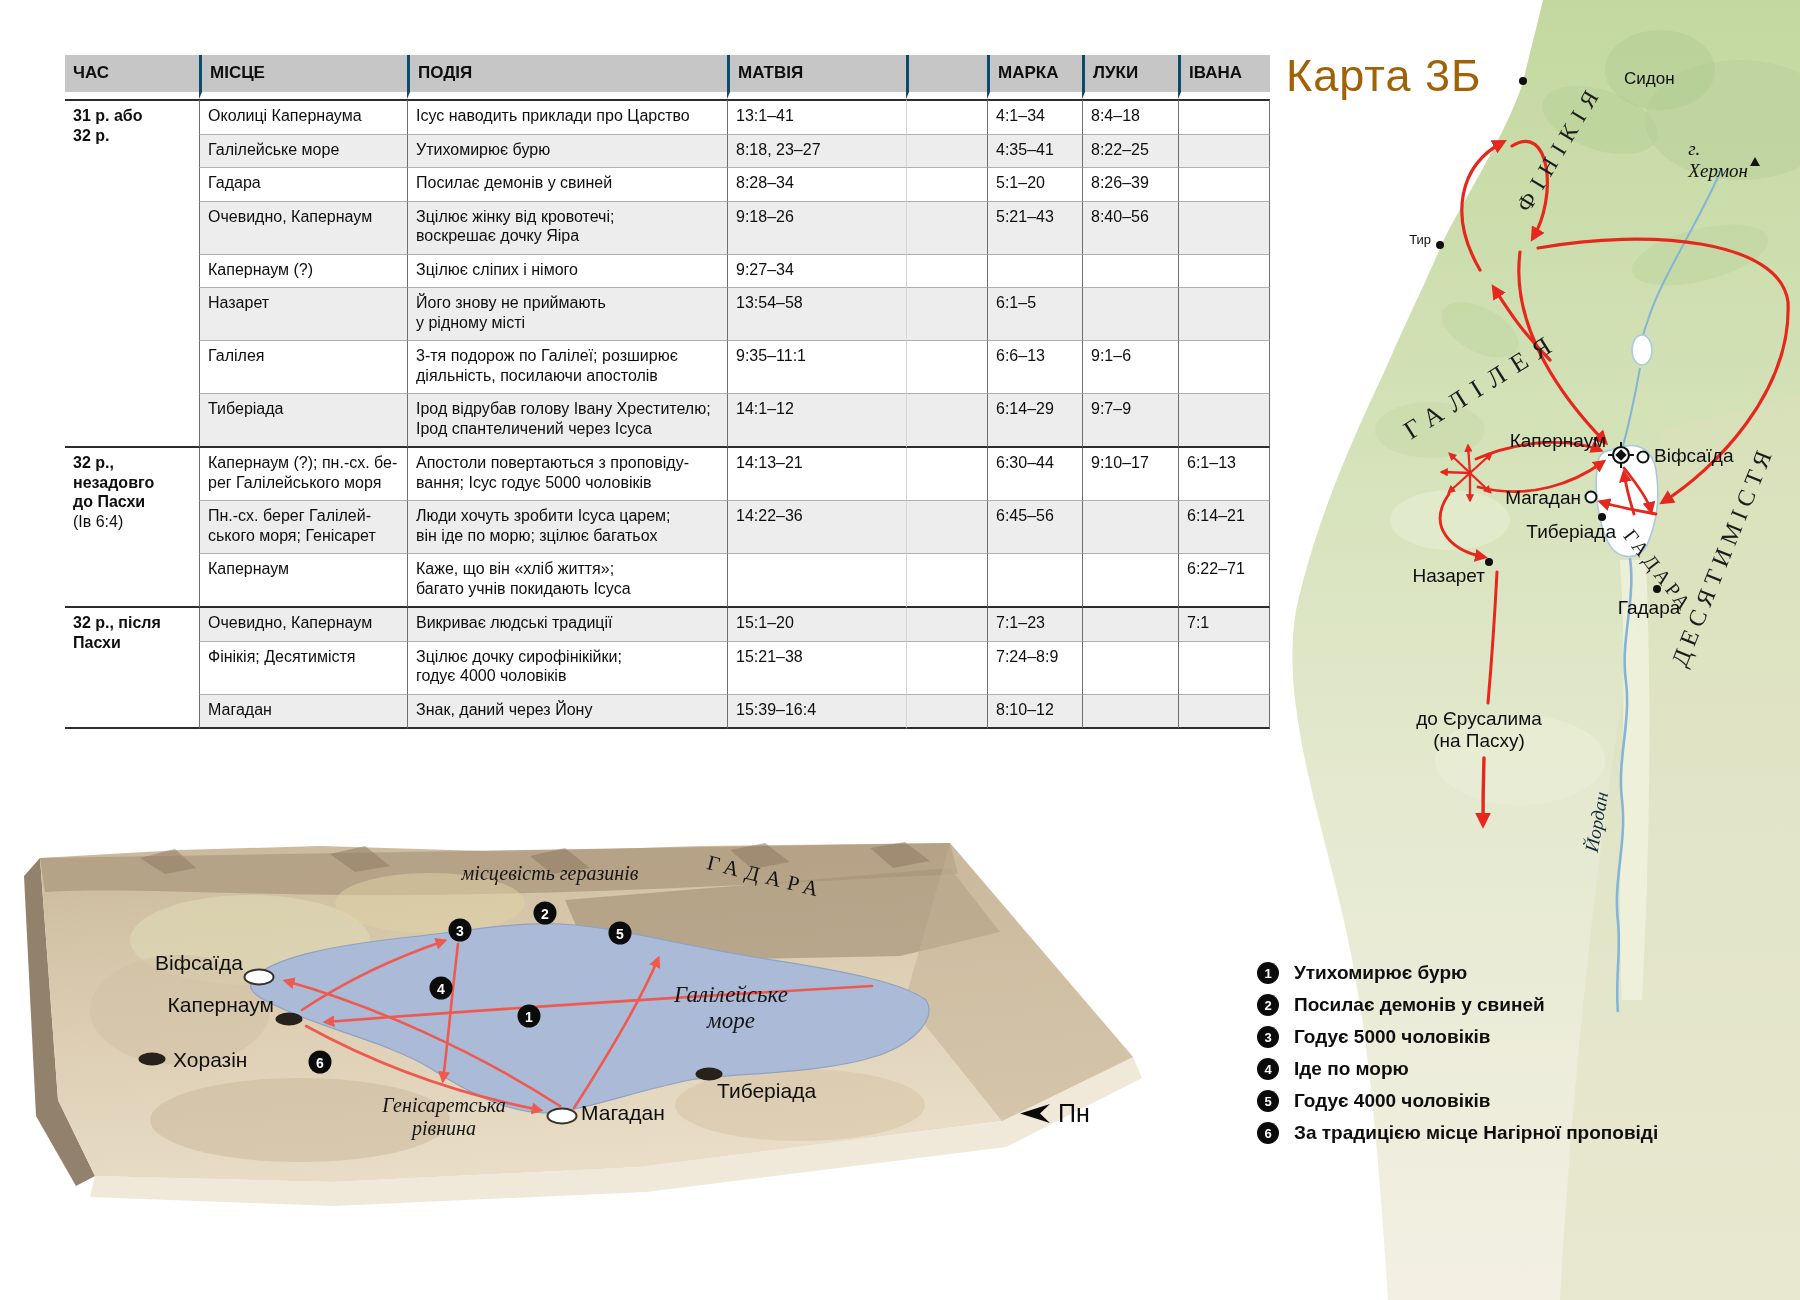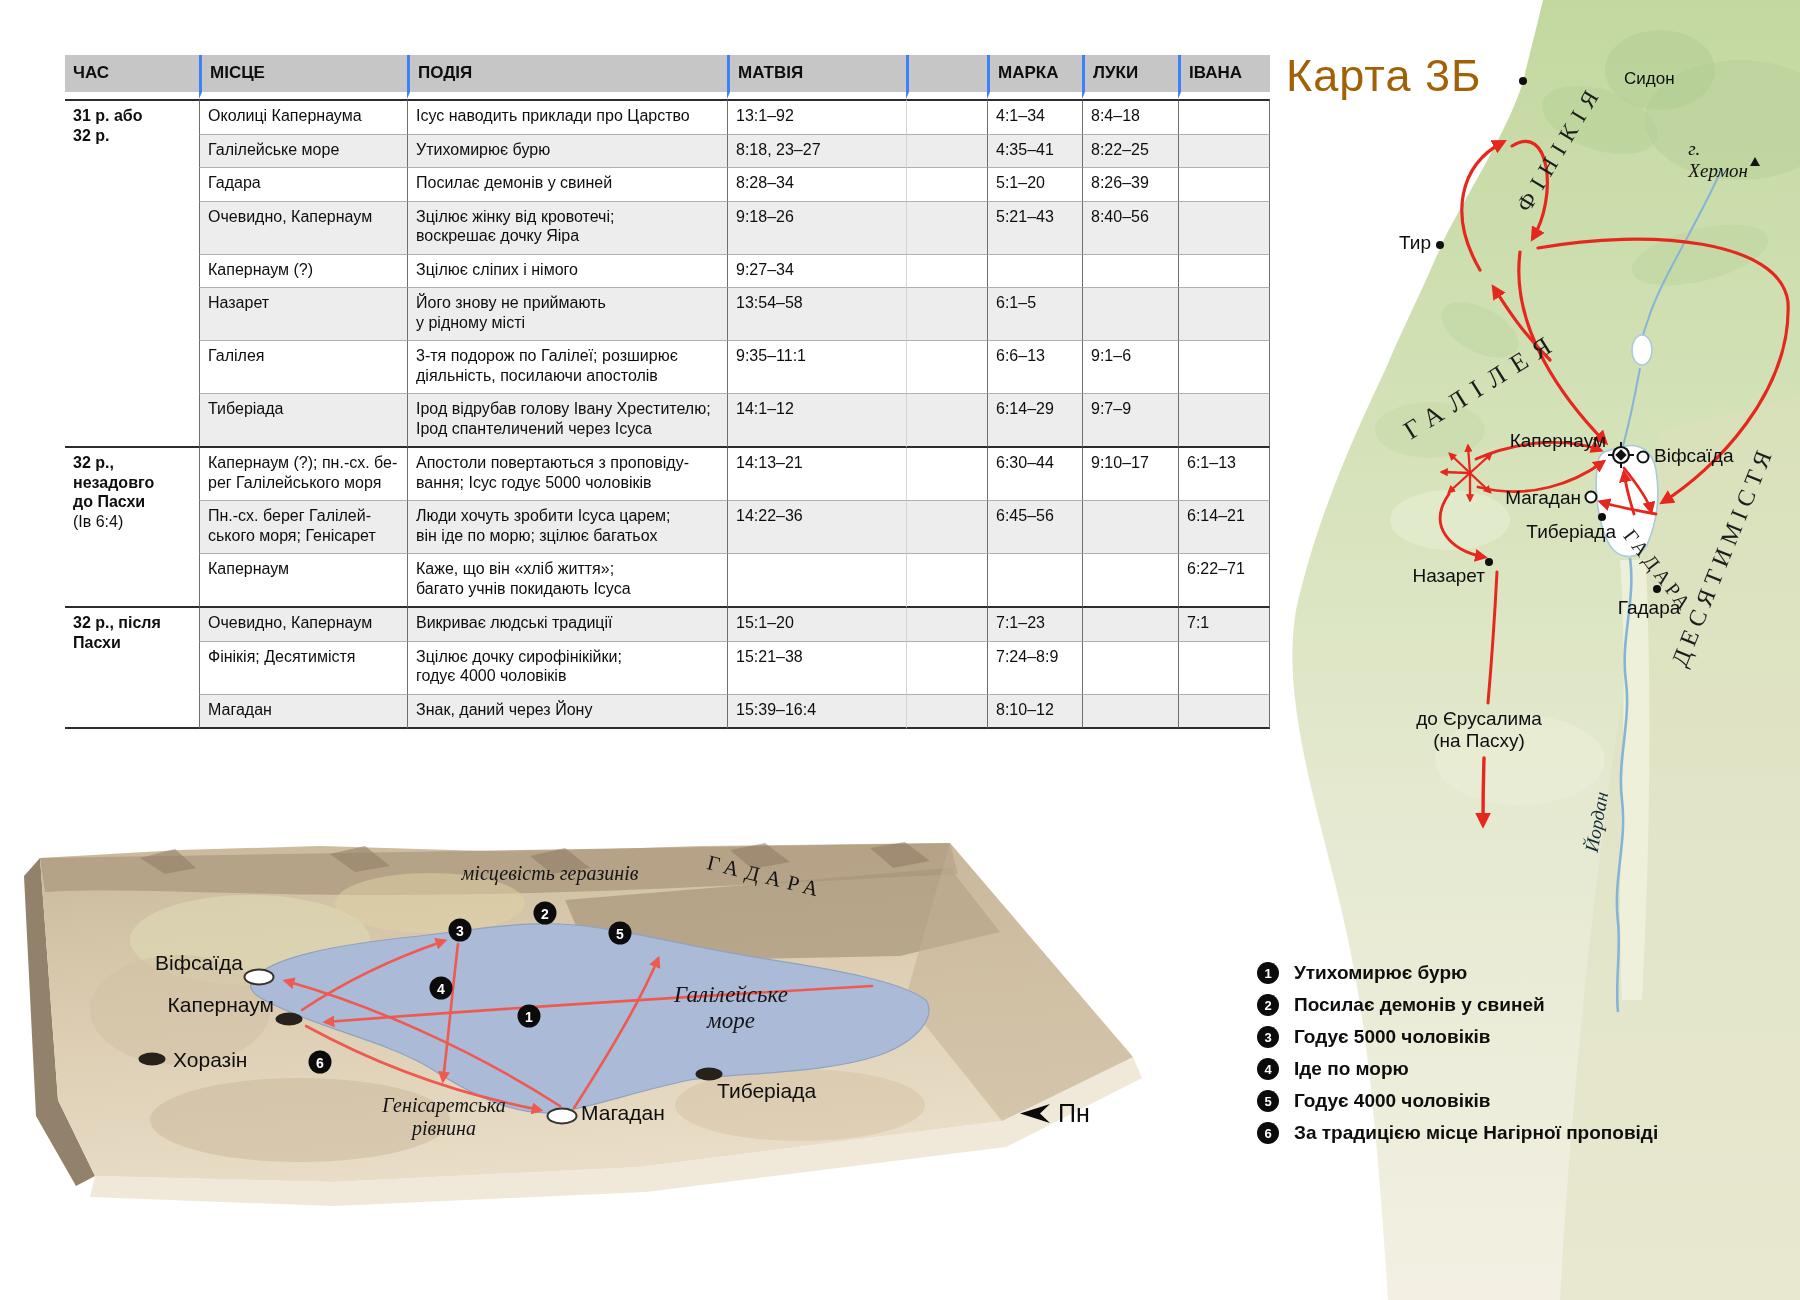--- a/index.html
+++ b/index.html
@@ -5,21 +5,21 @@
   html,body{margin:0;padding:0;background:#fff;}
   .page{position:relative;width:1800px;height:1300px;background:#ffffff;overflow:hidden;
         font-family:"Liberation Sans",sans-serif;color:#111;}
   #bg-svg{position:absolute;left:0;top:0;}
 
   
   #gospel-table{position:absolute;left:65px;top:55px;width:1205px;border-collapse:separate;
      border-spacing:0;table-layout:fixed;font-size:16px;color:#0e0e0e;}
   #gospel-table th,#gospel-table td{box-sizing:border-box;}
   #gospel-table th{background:#c6c6c6;text-align:left;font-size:17px;font-weight:bold;
-     padding:8px 8px 9px;border-left:3px solid #3b82f6;border-bottom:7px solid #fff;white-space:nowrap;}
+     padding:8px 8px 9px;border-left:3px solid #0c4a6e;border-bottom:7px solid #fff;white-space:nowrap;}
   #gospel-table th.first{border-left:none;}
   #gospel-table td{vertical-align:top;padding:5px 8px 8px;line-height:1.22;
      border-bottom:1px solid #b0b0b0;white-space:pre-line;}
   #gospel-table tr.body-top td{border-top:2px solid #2d2d2d;}
   #gospel-table tr.group-end td{border-bottom:2px solid #2d2d2d;}
   #gospel-table td.bl{border-left:1px solid #6f6f6f;}
   #gospel-table td.bl-light{border-left:1px solid #d4d4d4;}
   #gospel-table td.br{border-right:1px solid #6f6f6f;}
   #gospel-table td.shade{background:#ededed;}
   #gospel-table td.c-time{font-weight:bold;background:#fff;border-bottom:2px solid #2d2d2d;}
@@ -201,21 +201,21 @@
           <th>ЛУКИ</th>
           <th>ІВАНА</th>
         </tr>
       </thead>
     <tbody id="tbody">
         <tr class="body-top">
           <td class="c-time" rowspan="8"><span>31 р. або
 32 р.</span></td>
           <td class="bl">Околиці Капернаума</td>
           <td class="bl">Ісус наводить приклади про Царство</td>
-          <td class="bl">13:1–92</td>
+          <td class="bl">13:1–41</td>
           <td class="bl-light"></td>
           <td class="bl">4:1–34</td>
           <td class="bl">8:4–18</td>
           <td class="bl br"></td>
         </tr>
         <tr>
           <td class="bl shade">Галілейське море</td>
           <td class="bl shade">Утихомирює бурю</td>
           <td class="bl shade">8:18, 23–27</td>
           <td class="bl-light shade"></td>
@@ -355,21 +355,21 @@
     <div class="peak-label a-end" id="peak-label" style="left: 1748px; top: 138px;">г. Хермон</div>
     <span class="tri" id="peak-tri" style="left: 1755px; top: 166px;"></span>
     <div class="route-label">до Єрусалима
 (на Пасху)</div>
     <div class="river-label">Йордан</div>
     <div class="north-label" id="north-label" style="left: 1058px; top: 1099px;">Пн</div>
     <div id="gen-layer">
         <span class="m-dot" style="left: 1523px; top: 81px;"></span>
         <span class="map-label" style="left: 1624px; top: 69px; font-size: 17px;">Сидон</span>
         <span class="m-dot" style="left: 1440px; top: 245px;"></span>
-        <span class="map-label a-end" style="left: 1431px; top: 232px; font-size: 19px;">Тир</span>
+        <span class="map-label a-end" style="left: 1431px; top: 232px; font-size: 13px;">Тир</span>
         <span class="m-base" style="left: 1621px; top: 455px;"><svg width="30" height="30" viewBox="-15 -15 30 30">
             <g stroke="#111" stroke-width="2">
               <line x1="0" y1="-13" x2="0" y2="-7"></line>
               <line x1="0" y1="7" x2="0" y2="13"></line>
               <line x1="-13" y1="0" x2="-7" y2="0"></line>
               <line x1="7" y1="0" x2="13" y2="0"></line>
             </g>
             <circle r="8" fill="#fff" stroke="#111" stroke-width="2.2"></circle>
             <rect x="-4" y="-4" width="8" height="8" transform="rotate(45)" fill="#111"></rect>
           </svg></span>

